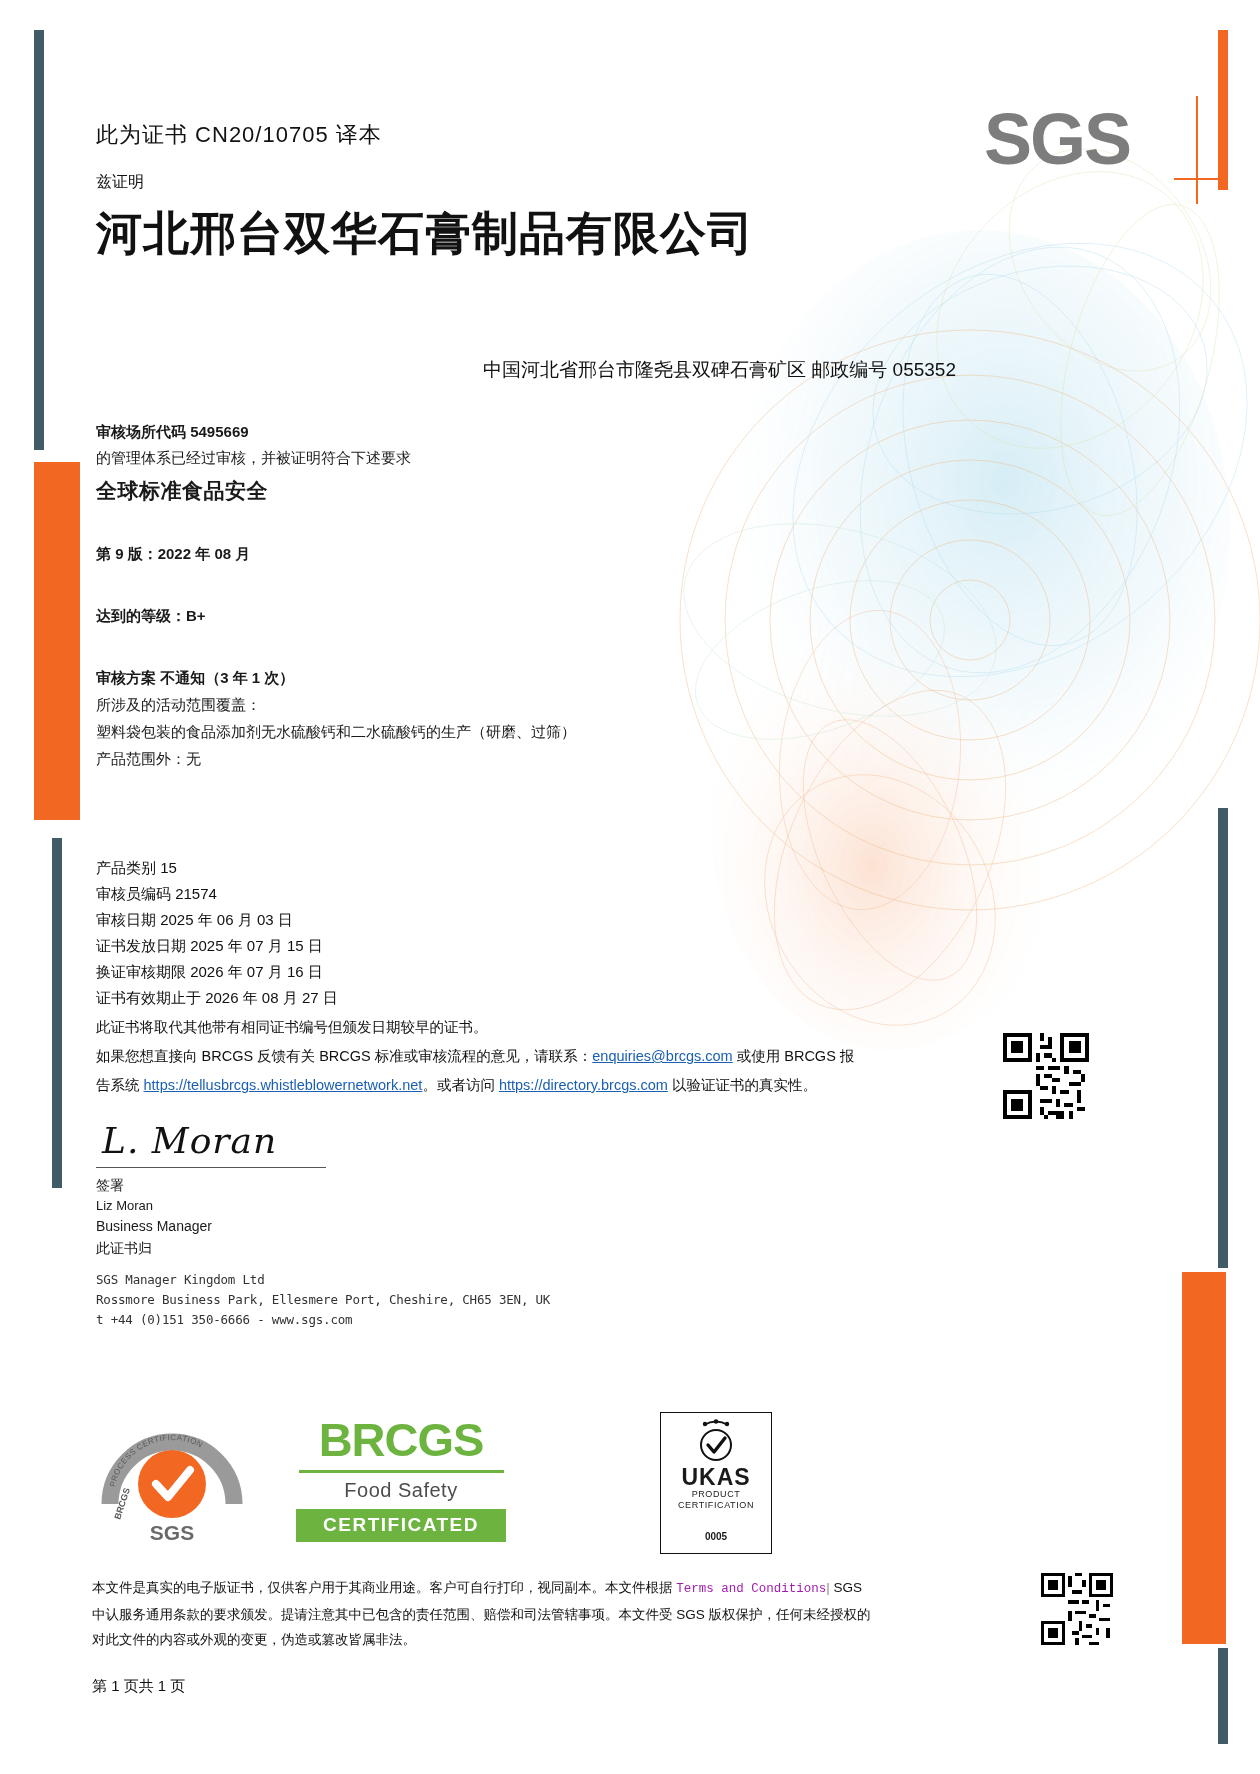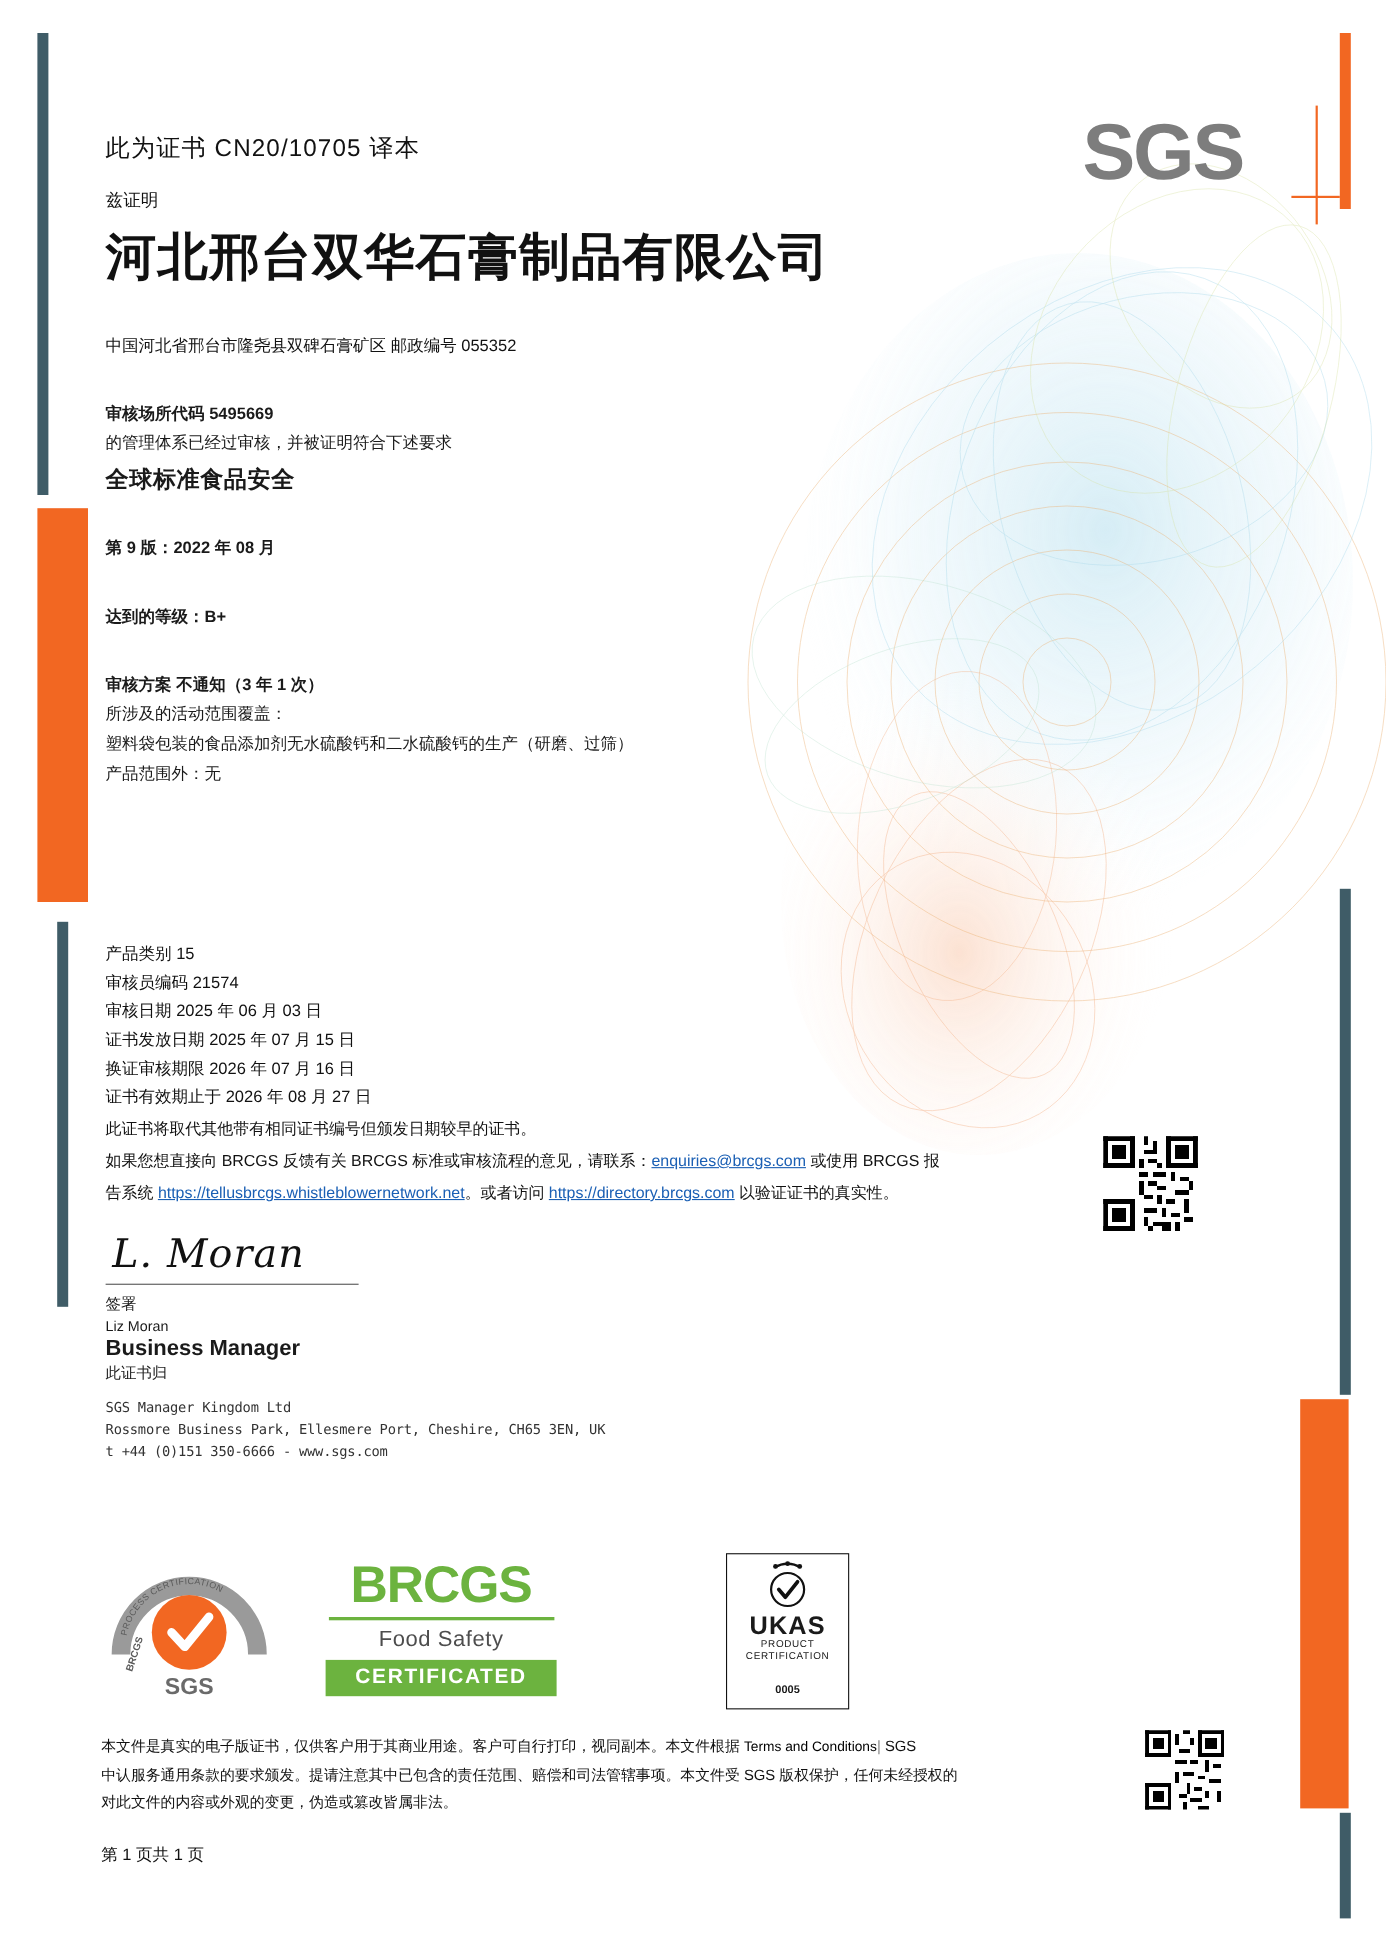--- a/index.html
+++ b/index.html
@@ -120,24 +120,25 @@
   }
   .company {
     font-size: 46px;
     font-weight: bold;
     letter-spacing: 1px;
     color: #111;
     margin-bottom: 28px;
     font-family: Liberation Mono, monospace;
   }
   .address-block {
-    margin-top: 37px;
-    font-size: 15px;
+    margin-top: 92px;
+    font-size: 19px;
     line-height: 26px;
     color: #111;
+    text-align: right;
   }
   .bold-line {
     font-weight: bold;
     font-size: 15px;
     line-height: 26px;
     margin-top: 36px;
   }
   .std-title {
     font-weight: bold;
     font-size: 21px;
@@ -196,23 +197,22 @@
   }
   .sig-label {
     font-size: 14px;
     line-height: 22px;
   }
   .sig-name {
     font-size: 13px;
     line-height: 20px;
   }
   .sig-role {
-    font-size: 20px;
+    font-size: 14px;
     line-height: 20px;
-    font-weight: bold;
   }
   .sig-belongs {
     font-size: 14px;
     line-height: 24px;
   }
   .addr-mono {
     font-family: "DejaVu Sans Mono", monospace;
     font-size: 12.5px;
     line-height: 20px;
     color: #333;
@@ -306,23 +306,23 @@
   .footer {
     position: absolute;
     left: 92px;
     top: 1575px;
     width: 930px;
     font-size: 13.5px;
     line-height: 25px;
     color: #111;
   }
   .footer a {
-    color: #000000;
+    color: #a21caf;
     text-decoration: none;
-    font-family: Liberation Sans, sans-serif;
+    font-family: Liberation Mono, monospace;
     font-size: 12.5px;
   }
   .footer .sep { color: #888; }
   .page-num {
     position: absolute;
     left: 92px;
     top: 1677px;
     font-size: 15px;
     color: #111;
   }

